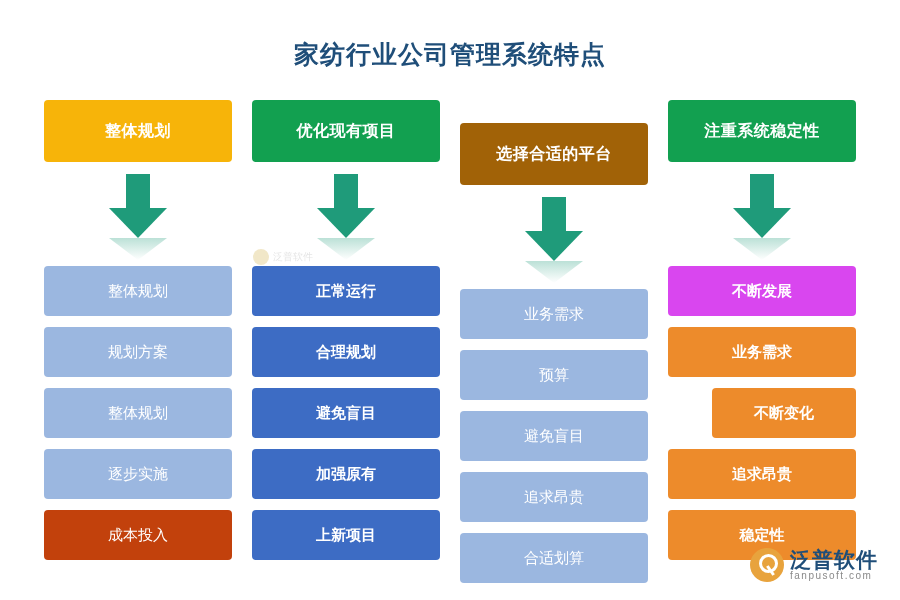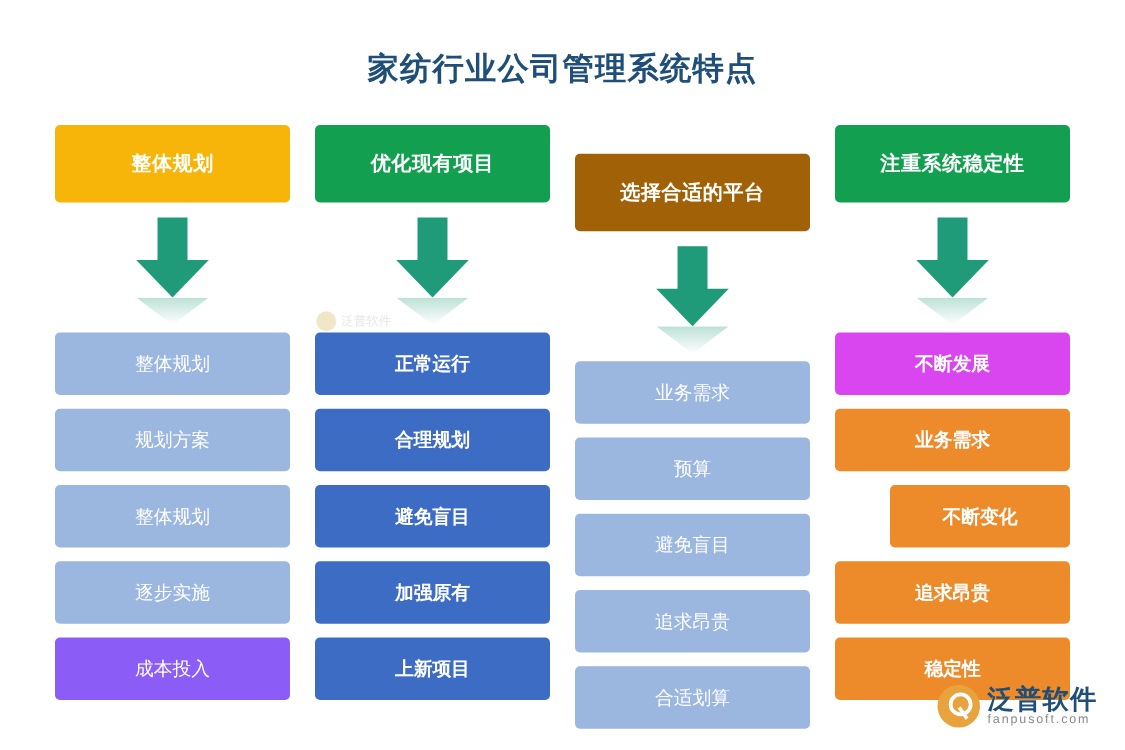--- a/index.html
+++ b/index.html
@@ -203,21 +203,21 @@
         <div class="arrow">
           <div class="shaft"></div>
           <div class="head"></div>
           <div class="reflect"></div>
         </div>
       </div>
       <div class="item" style="background:#9bb7e0;">整体规划</div>
       <div class="item" style="background:#9bb7e0;">规划方案</div>
       <div class="item" style="background:#9bb7e0;">整体规划</div>
       <div class="item" style="background:#9bb7e0;">逐步实施</div>
-      <div class="item" style="background:#8b5cf6;">成本投入</div>
+      <div class="item" style="background:#c2410c;">成本投入</div>
     </div>
 
     <div class="column">
       <div class="header-box" style="background:#12a050;">优化现有项目</div>
       <div class="arrow-wrap">
         <div class="arrow">
           <div class="shaft"></div>
           <div class="head"></div>
           <div class="reflect"></div>
         </div>

